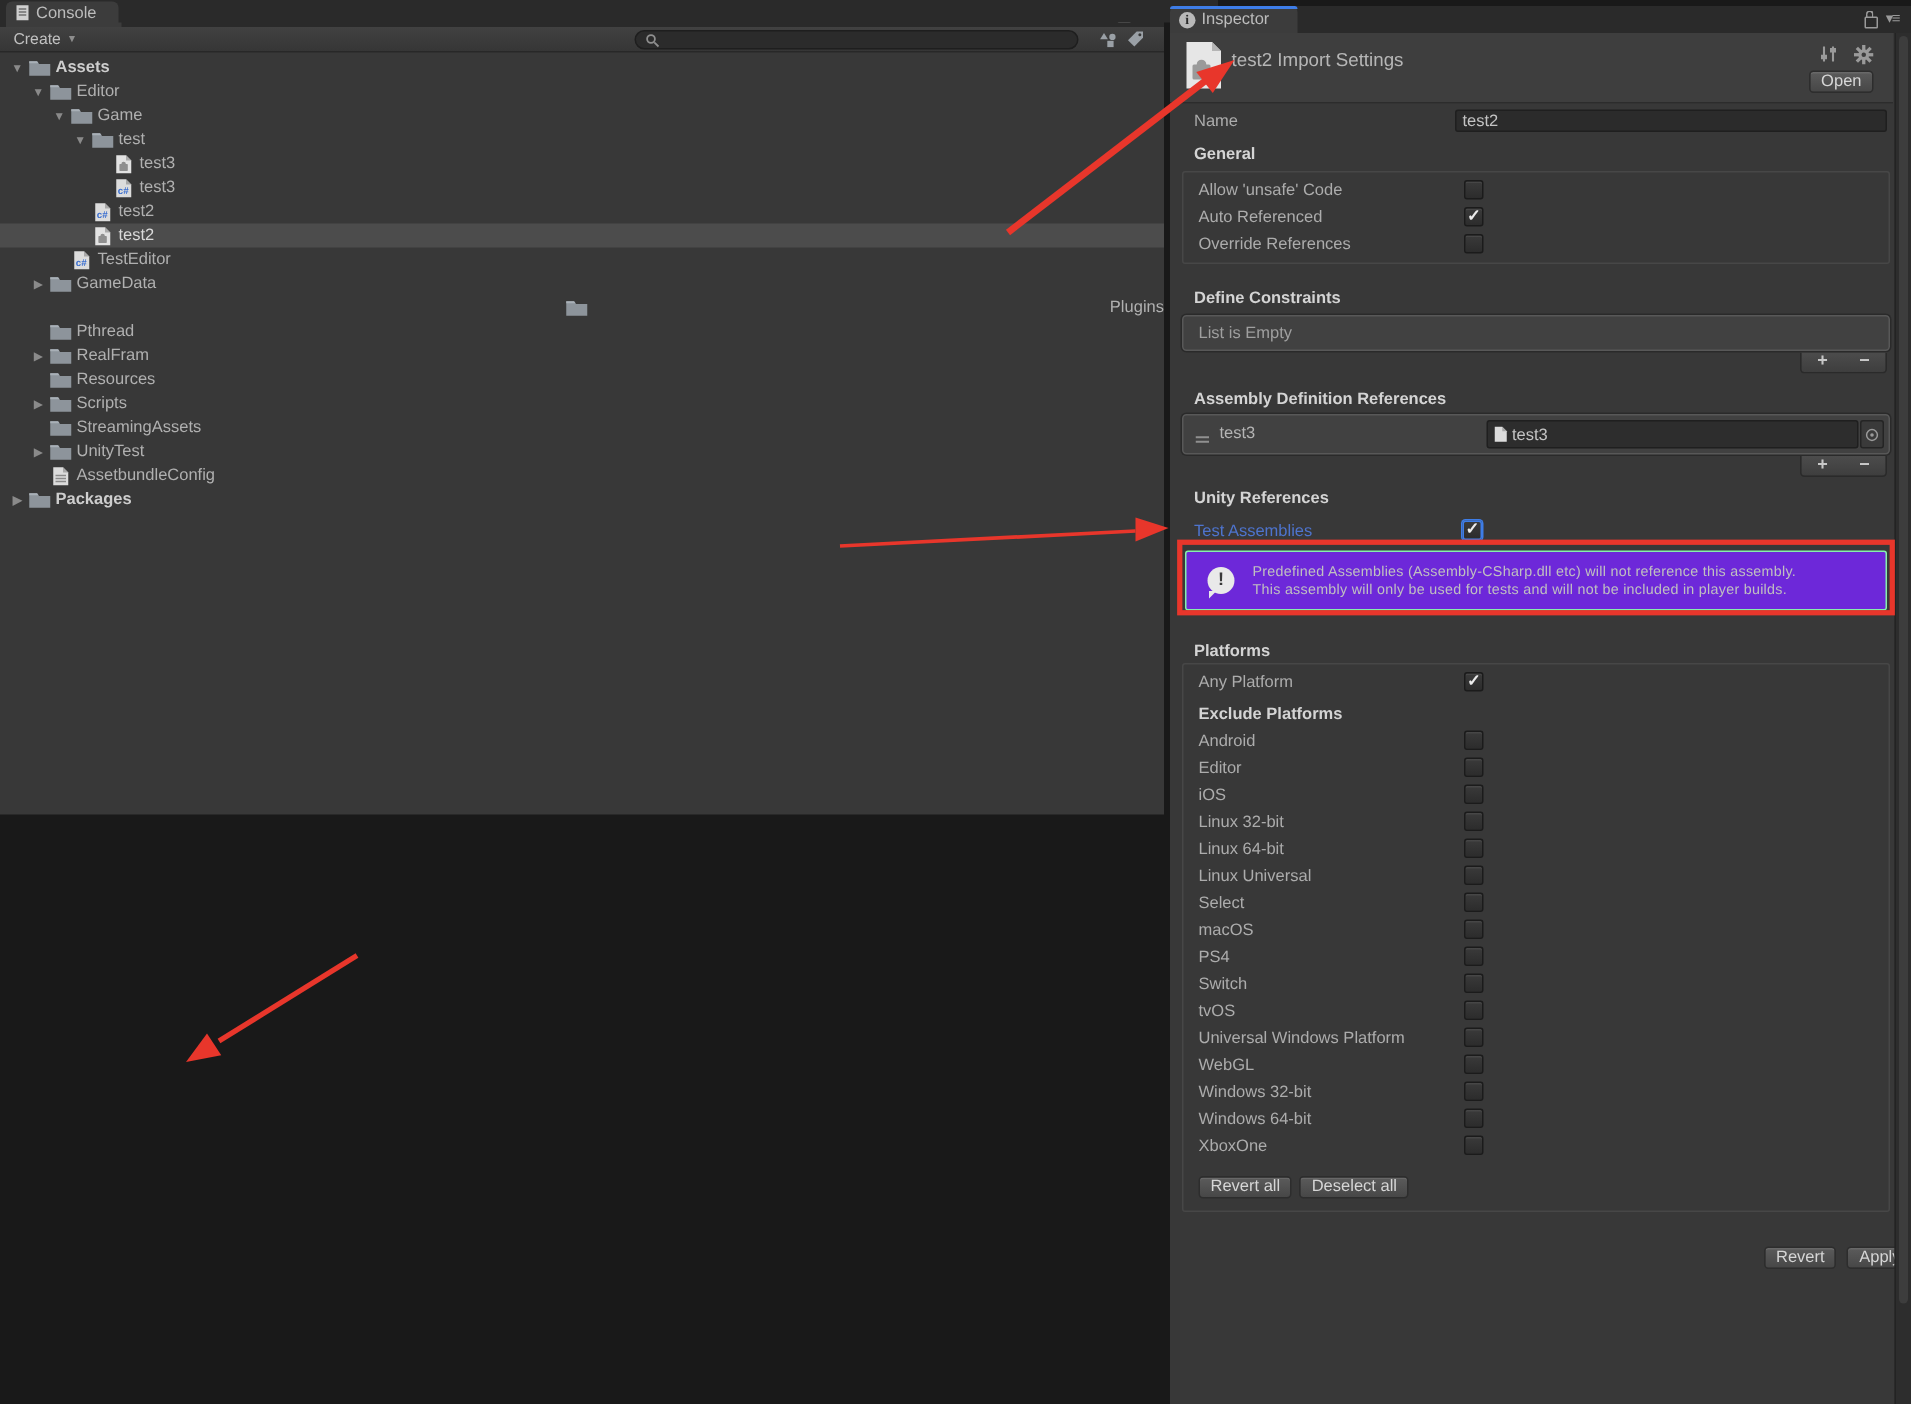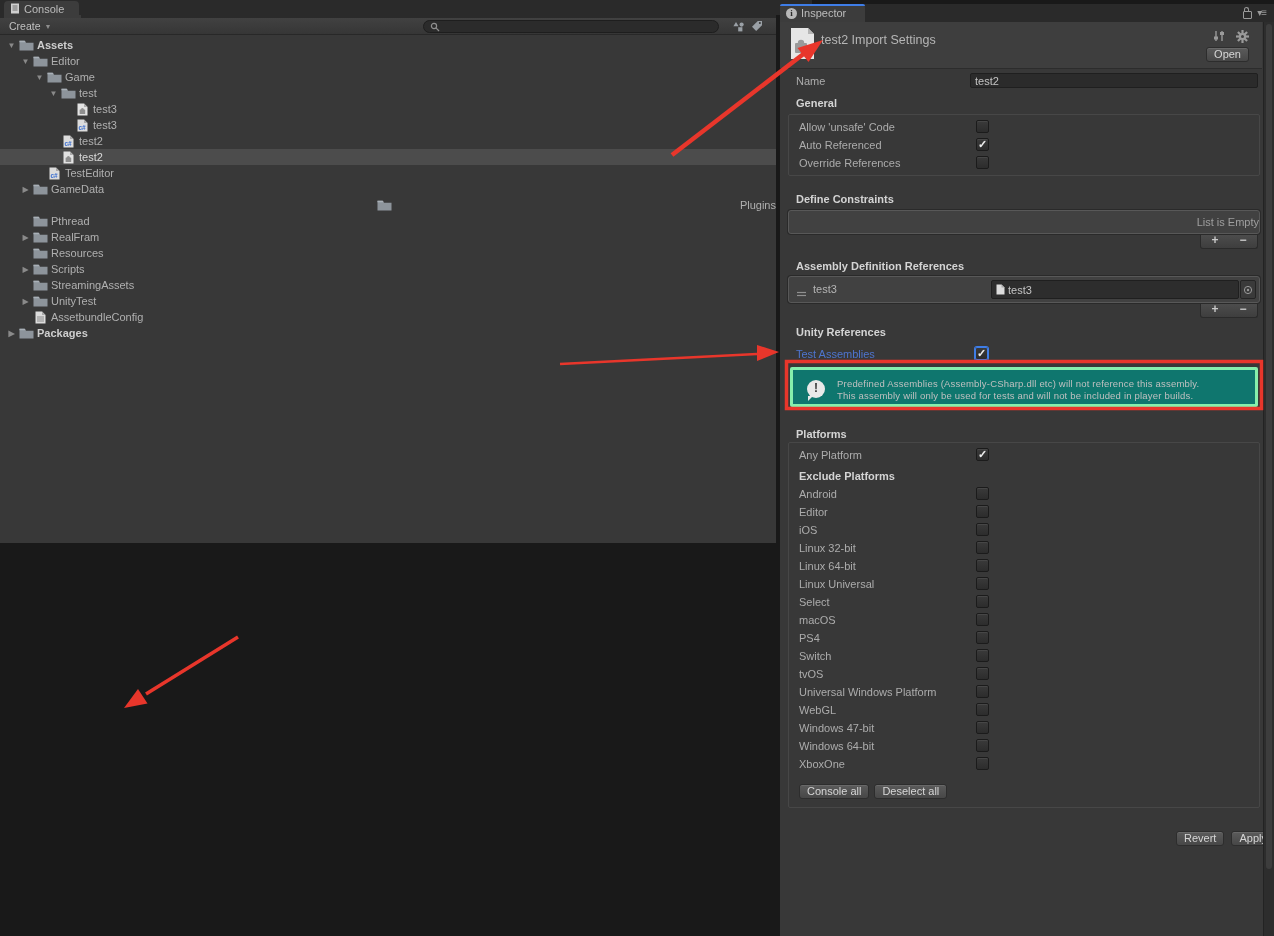--- a/index.html
+++ b/index.html
@@ -36,21 +36,21 @@
   .cb.checked::after{content:'✓';position:absolute;left:1px;top:-1px;color:#ececec;font-size:11px;font-weight:bold;line-height:12px;}
   .cb.focus-blue{border-color:#3e7de7;box-shadow:0 0 0 1px #3e7de7;}
   .listbox{background:#414141;border:1px solid #585858;border-radius:3px;box-shadow:0 0 0 1px #2a2a2a;box-sizing:border-box;}
   .pm{position:absolute;width:58px;height:14px;background:linear-gradient(#4c4c4c,#3e3e3e);border:1px solid #2a2a2a;border-top:none;
       border-radius:0 0 3px 3px;display:flex;box-sizing:border-box;}
   .pm span{flex:1;text-align:center;color:#c8c8c8;font-size:12px;line-height:11px;font-weight:bold;}
   .ubtn{display:inline-block;background:linear-gradient(#5b5b5b,#474747);border:1px solid #2d2d2d;border-radius:3px;
         color:#d6d6d6;font-size:11px;line-height:13px;padding:0 7px;box-shadow:inset 0 1px 0 rgba(255,255,255,.09);}
   .field{position:absolute;background:#2b2b2b;border:1px solid #1f1f1f;border-radius:2px;color:#c4c4c4;
          display:flex;align-items:center;padding:0 4px;box-sizing:border-box;}
-  .helpbox{position:absolute;background:#0f766e;border:3px solid #86efac;border-radius:2px;box-sizing:border-box;}
+  .helpbox{position:absolute;background:#6d28d9;border:1px solid #86efac;border-radius:2px;box-sizing:border-box;}
   .warnico{position:absolute;width:18px;height:18px;background:#e9e9e9;border-radius:50%;}
   .warnico::after{content:'!';position:absolute;left:0;right:0;top:1px;text-align:center;color:#393939;font-weight:bold;font-size:12px;}
   .warnico::before{content:'';position:absolute;left:1px;bottom:-3px;width:0;height:0;border-left:5px solid #e9e9e9;border-bottom:5px solid transparent;}
   .helptext{position:absolute;font-size:9.5px;line-height:11.5px;color:#c0c0c0;letter-spacing:.2px;}
   .blue-link{color:#4e74ce;}
   #annotations{position:absolute;left:0;top:0;z-index:99;pointer-events:none;}
   .hdr-title{position:absolute;color:#b6b6b6;font-size:12.5px;}
   .scrolltrack{position:absolute;background:#2d2d2d;border-left:1px solid #232323;box-sizing:border-box;}
   .scrollthumb{position:absolute;left:2px;right:2px;border-radius:3px;background:#3d3d3d;}
 </style>
@@ -440,21 +440,21 @@
         <span class="cb checked"></span>
       </div>
       <div class="irow">
         <span>Override References</span>
         <span class="cb"></span>
       </div>
     </div>
 
   <span class="iheading" style="top:189px;">Define Constraints</span>
   <div class="listbox" style="position:absolute;left:8px;top:206px;width:472px;height:24px;">
-    <span style="display:block;padding-left:10px;line-height:22px;color:#9f9f9f;text-align:right;">List is Empty</span>
+    <span style="display:block;padding-left:10px;line-height:22px;color:#9f9f9f;">List is Empty</span>
   </div>
   <div class="pm" style="left:420px;top:231px;">
     <span>+</span>
     <span>−</span>
   </div>
 
   <span class="iheading" style="top:256px;">Assembly Definition References</span>
   <div class="listbox" style="position:absolute;left:8px;top:272px;width:472px;height:27px;">
     <span style="position:absolute;left:8px;top:10px;">
       <svg width="9" height="6">
@@ -552,34 +552,34 @@
         </div>
         <div class="irow">
           <span>Universal Windows Platform</span>
           <span class="cb"></span>
         </div>
         <div class="irow">
           <span>WebGL</span>
           <span class="cb"></span>
         </div>
         <div class="irow">
-          <span>Windows 47-bit</span>
+          <span>Windows 32-bit</span>
           <span class="cb"></span>
         </div>
         <div class="irow">
           <span>Windows 64-bit</span>
           <span class="cb"></span>
         </div>
         <div class="irow">
           <span>XboxOne</span>
           <span class="cb"></span>
         </div>
       </div>
     <div style="position:absolute;left:10px;top:341px;display:flex;gap:5px;">
-      <span class="ubtn">Console all</span>
+      <span class="ubtn">Revert all</span>
       <span class="ubtn">Deselect all</span>
     </div>
   </div>
 
   <div style="position:absolute;left:16px;top:827px;width:479px;text-align:right;">
     <span class="ubtn">Revert</span>
     <span class="ubtn" style="margin-left:4px;">Apply</span>
   </div>
 
   <div class="scrolltrack" style="left:483px;top:18px;width:11px;bottom:0;">

